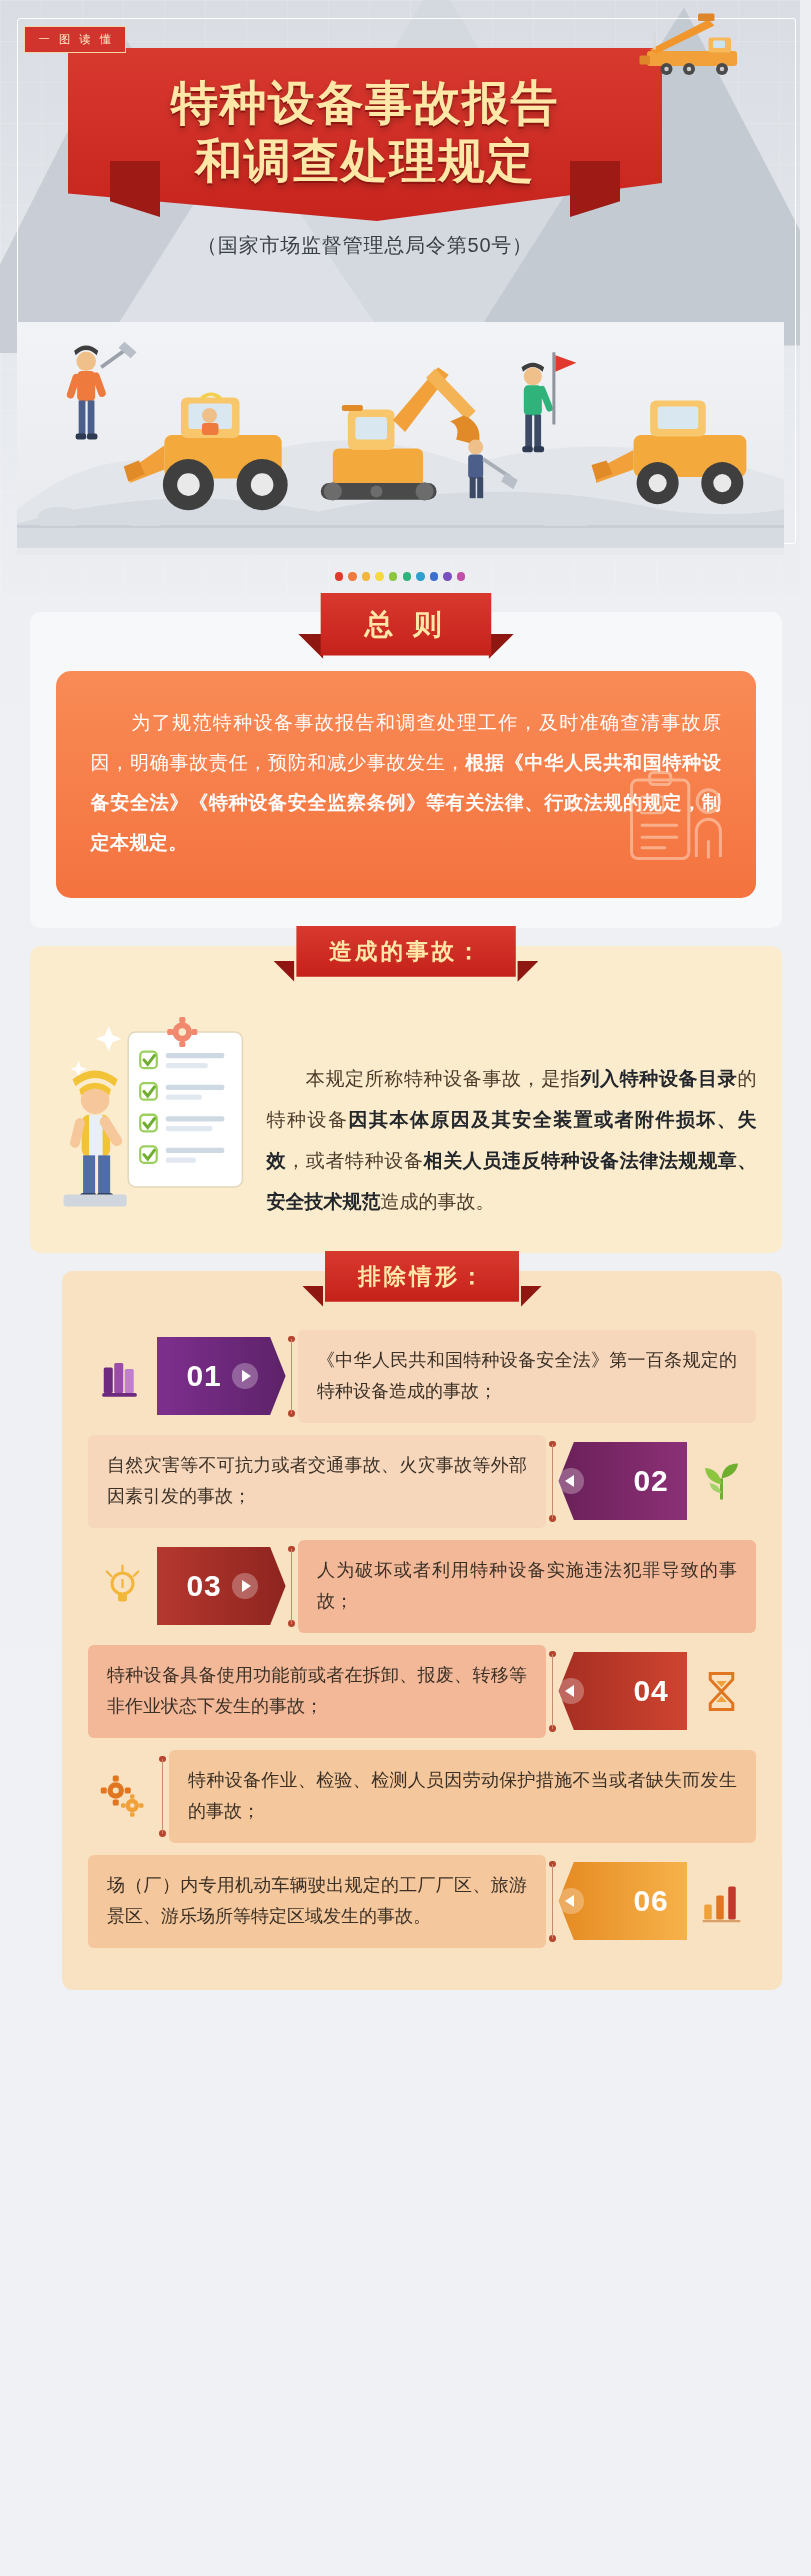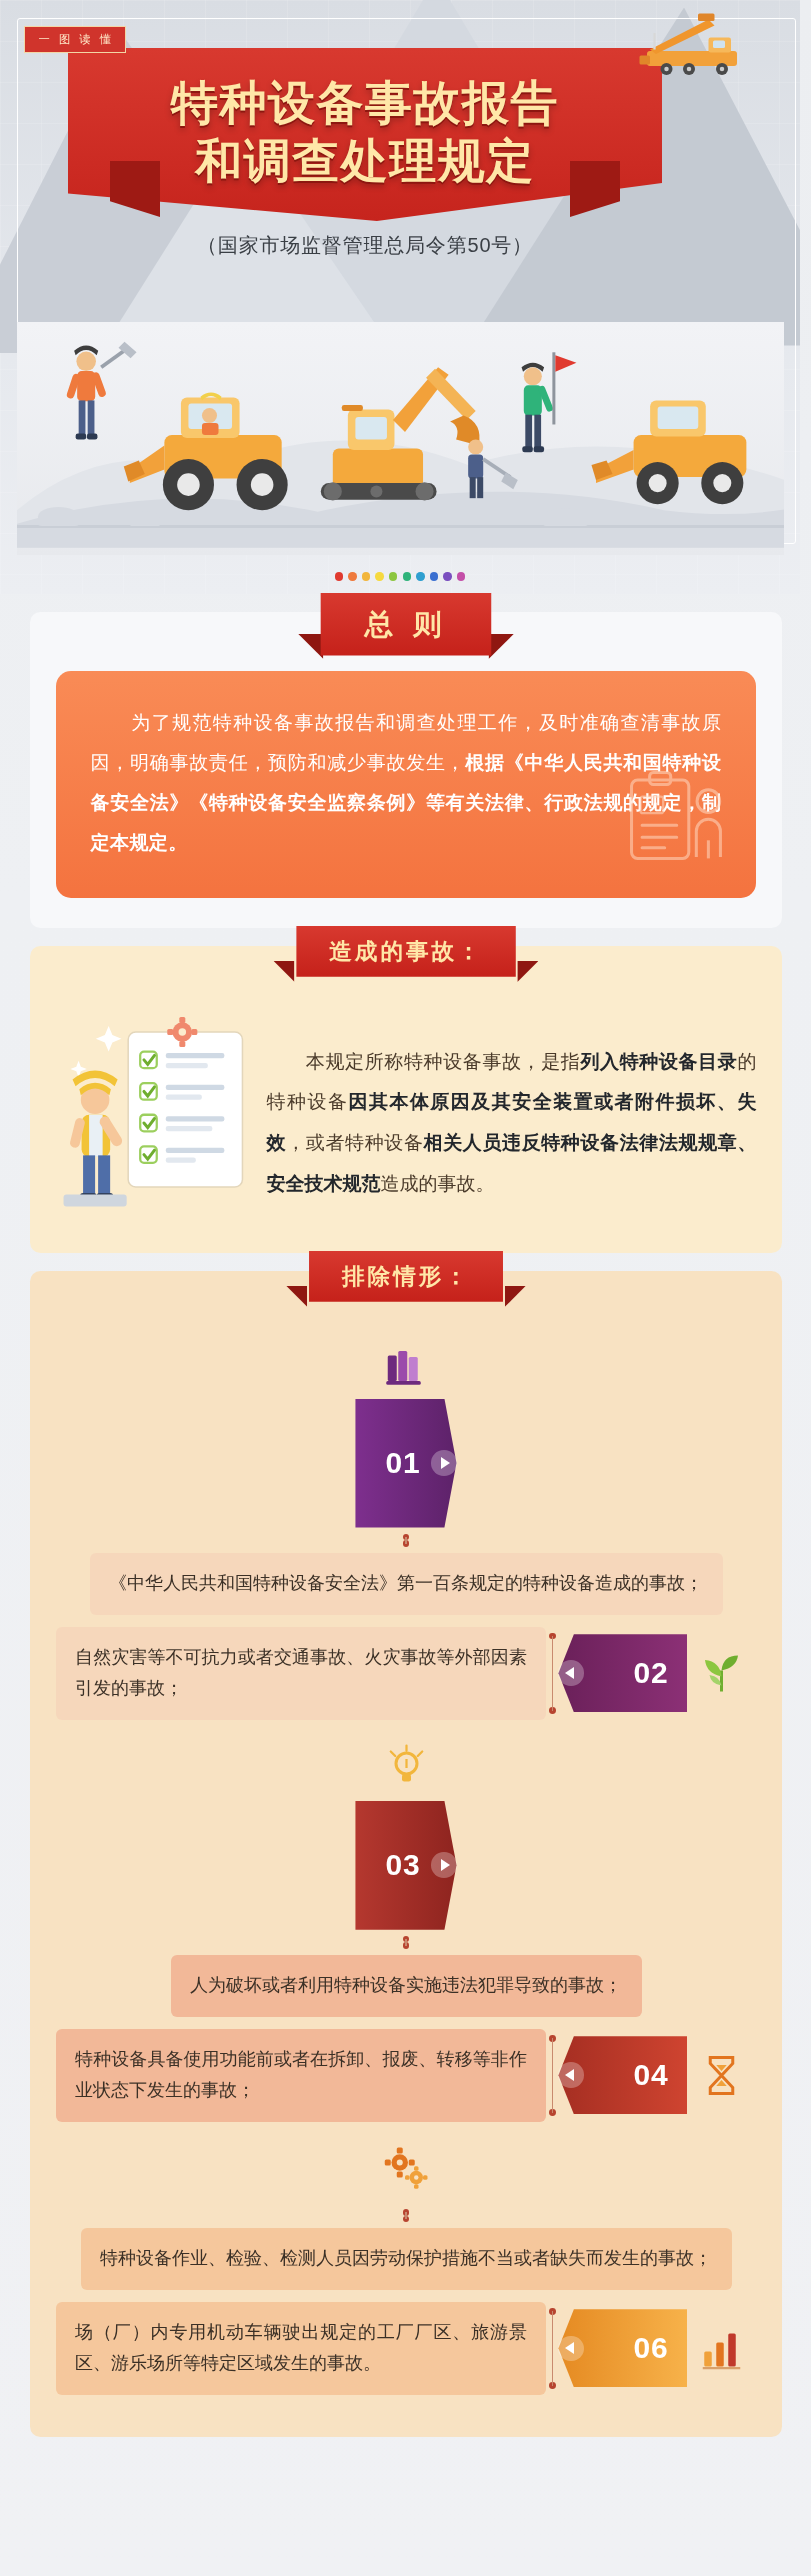--- a/index.html
+++ b/index.html
@@ -155,21 +155,21 @@
   .section { position: relative; width: 812px; padding: 0 30px; }
 
   .panel {
     position: relative;
     border-radius: 10.5px;
     padding: 59px 25.6px 30px;
     margin-top: 18px;
   }
   .panel.p-white { background: #f7f8fa; }
   .panel.p-cream { background: #fbeccd; }
-  .panel.p-cream2 { background: #f8e2c2; }
+  .panel.p-cream2 { background: #f8e2c2; margin-left: 32px; }
 
   
   .tag {
     position: absolute;
     left: 50%; top: -19.5px;
     transform: translateX(-50%);
     z-index: 6;
   }
   .tag-inner {
     background: linear-gradient(180deg,#d8392f 0%,#c5211a 100%);
@@ -205,40 +205,39 @@
     letter-spacing: 0.4px;
     text-align: justify;
     overflow: hidden;
   }
   .orange-box b { font-weight: 700; }
   .clipboard-ico {
     position: absolute; right: 19.5px; bottom: 16.5px; opacity: .55;
   }
 
   
-  .def-body { display: flex; align-items: center; gap: 8px; }
+  .def-body { display: flex; align-items: flex-end; gap: 8px; }
   .def-art { flex: 0 0 203px; }
   .def-text {
     flex: 1;
     font-size: 19px;
     line-height: 2.15;
     color: #4a3a2a;
     text-align: justify;
     padding-top: 19.5px;
   }
   .def-text b { color: #23272c; font-weight: 700; }
 
   
   .row {
     position: relative;
     display: flex;
     align-items: center;
     margin-bottom: 12px;
     min-height: 83px;
-    flex-direction: column;
   }
   .row.rev { flex-direction: row-reverse; }
   .side-ico {
     flex: 0 0 69px;
     display: flex; align-items: center; justify-content: center;
   }
   .arrow {
     position: relative;
     flex: 0 0 129px;
     height: 78px;

